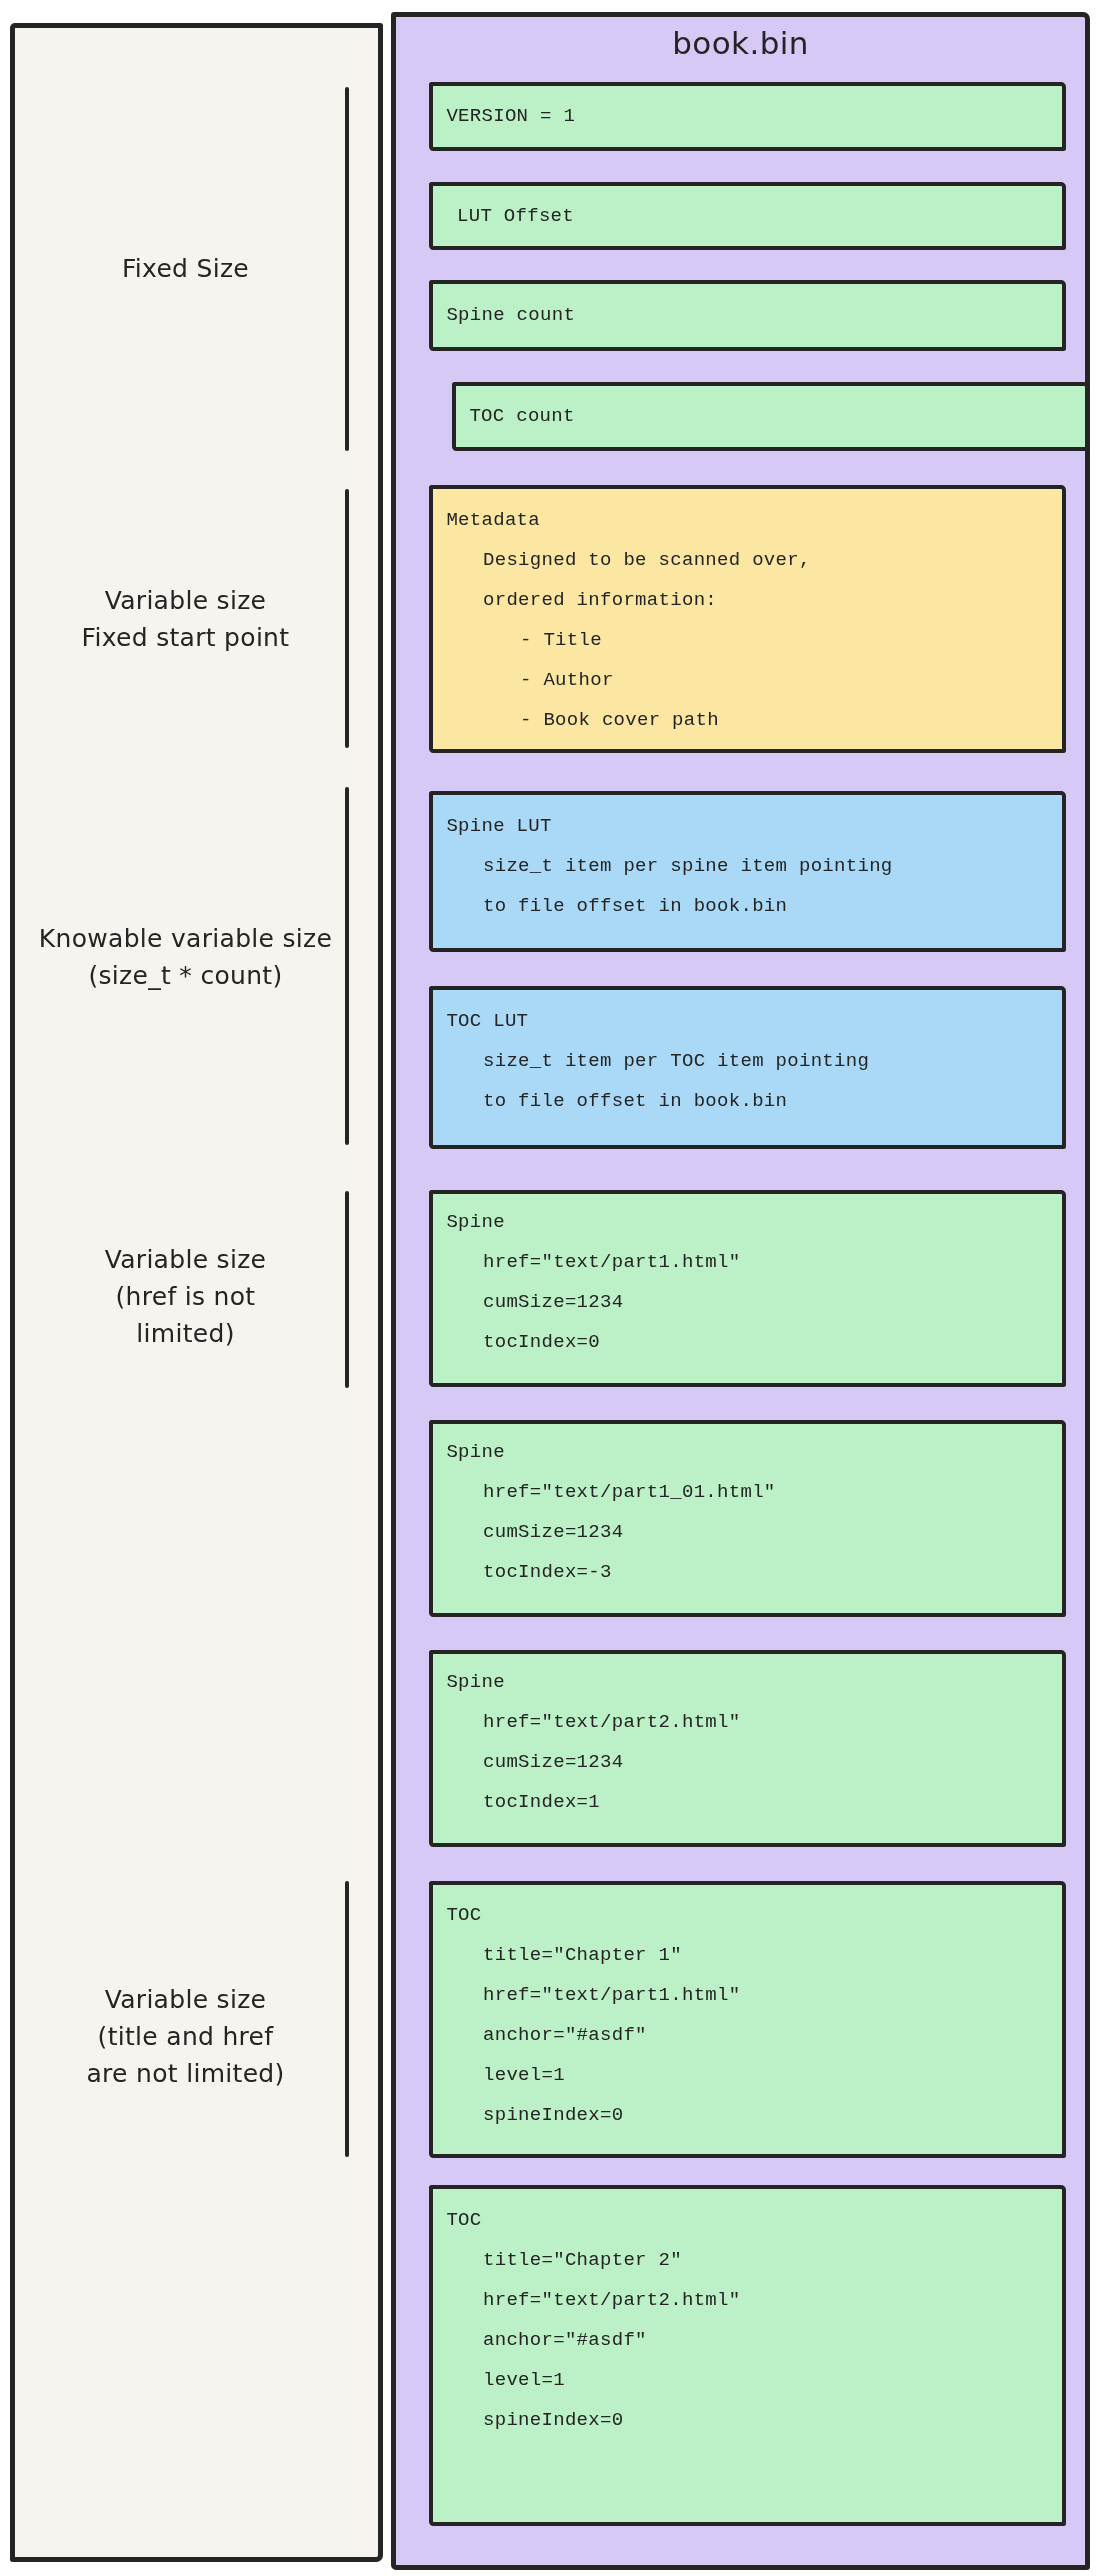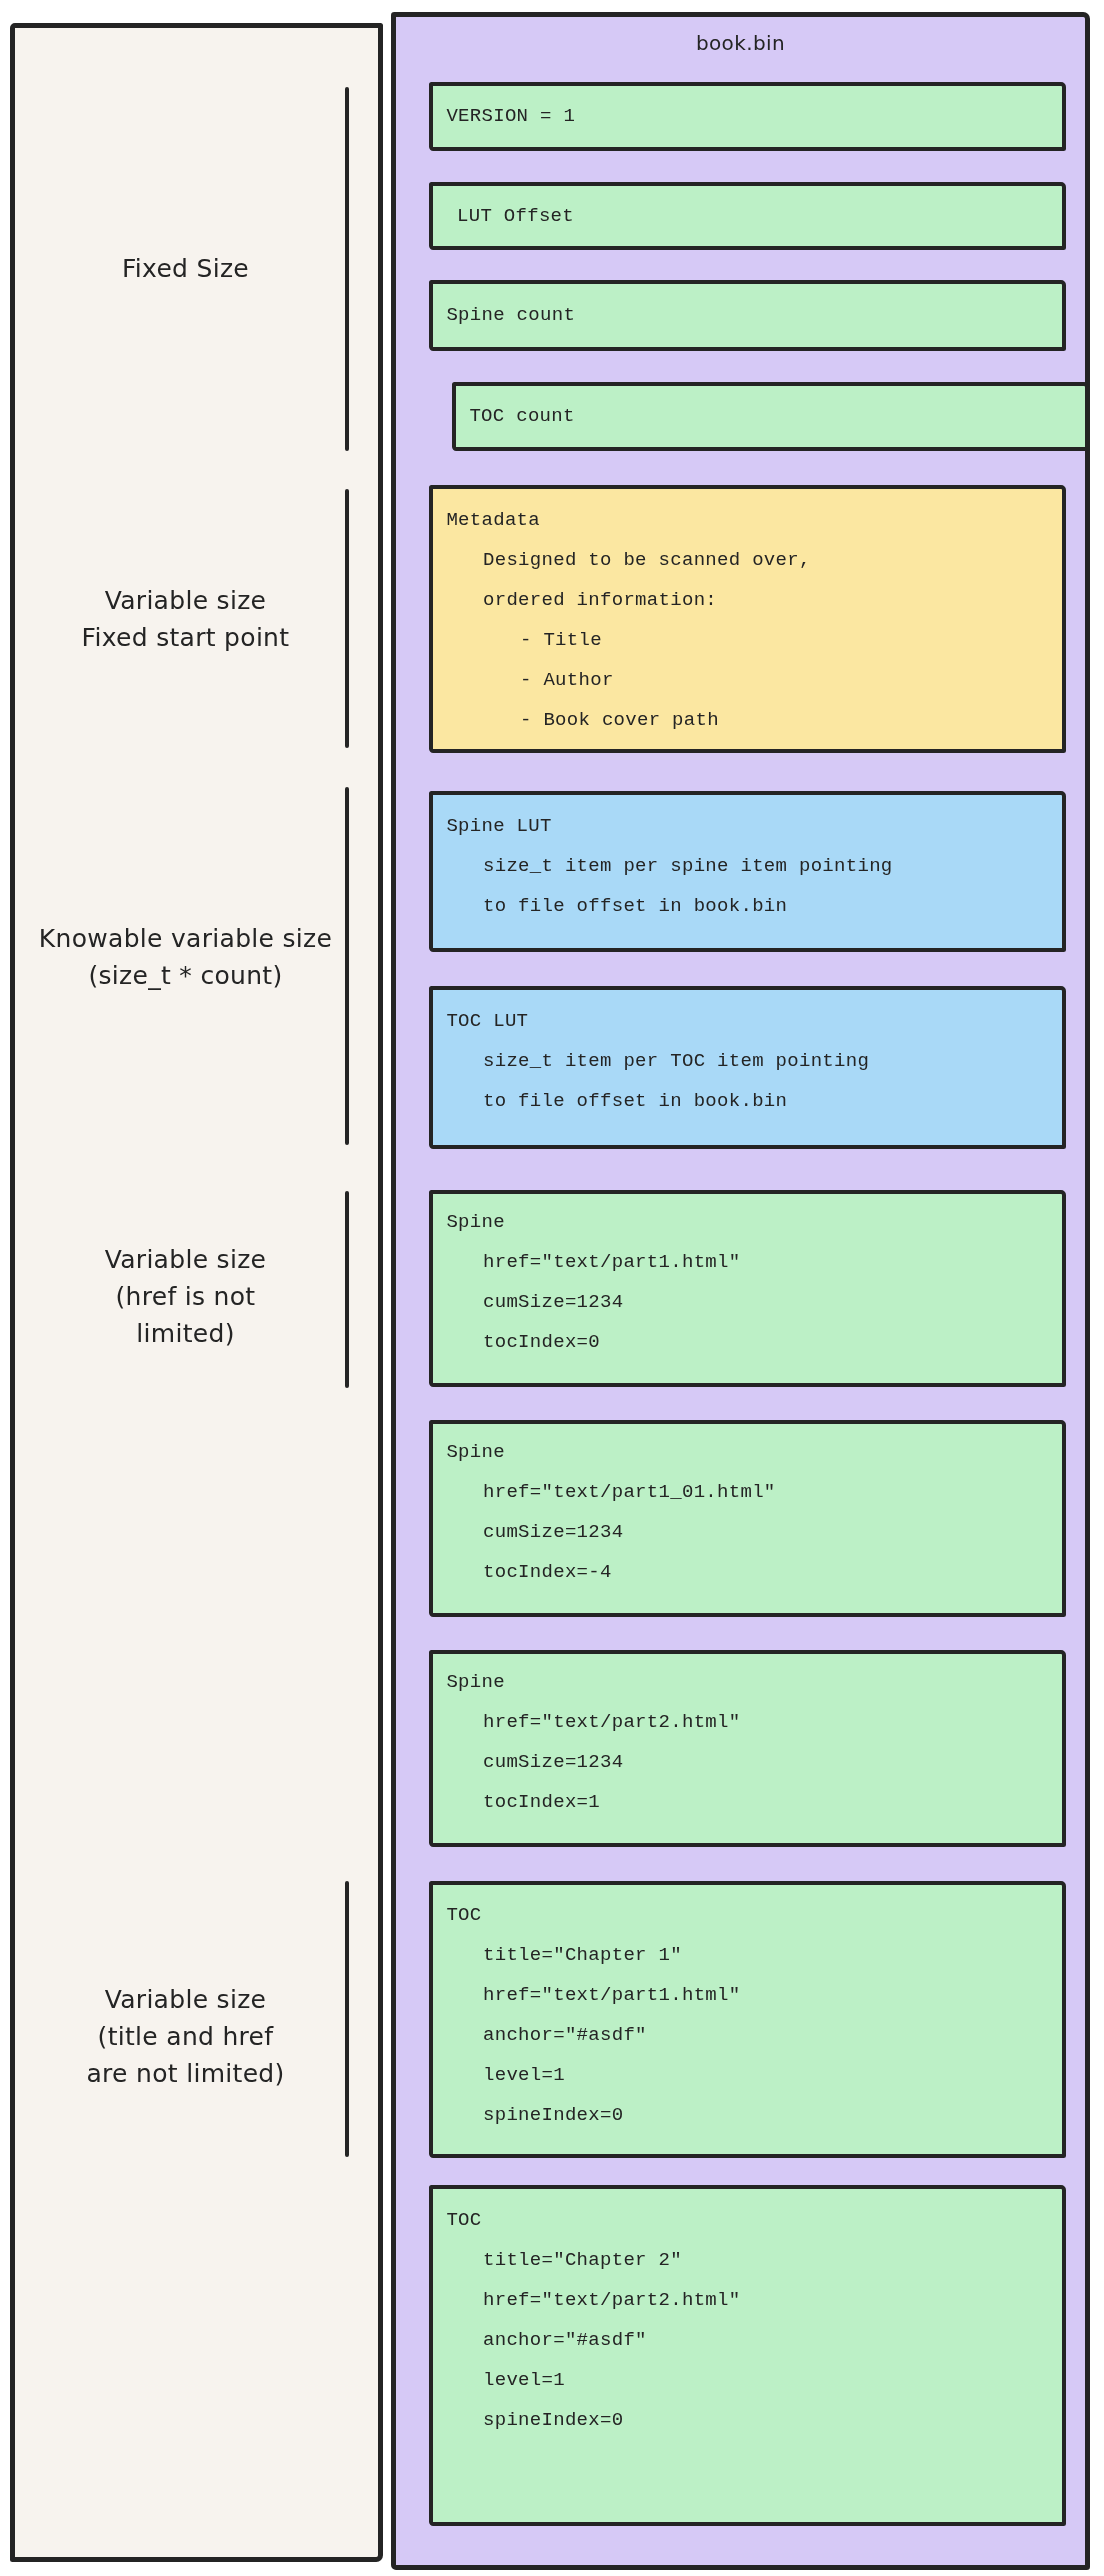--- a/index.html
+++ b/index.html
@@ -49,21 +49,21 @@
 
   
   .purple-panel{
     position:absolute;left:391px;top:11.7px;width:699px;height:2558px;
     background:var(--purple);
     border:5px solid var(--ink);
     border-radius:3.3px 6.7px 3.3px 5px;
   }
   .file-title{
     position:absolute;top:8.4px;left:0;width:100%;
-    text-align:center;font-size:20px;line-height:37px;
+    text-align:center;font-size:31px;line-height:37px;
     letter-spacing:0.4px;
   }
 
   
   .dbox{
     position:absolute;left:33px;width:637px;
     border:4.2px solid var(--ink);
     border-radius:2.5px 5px 2.5px 4.2px;
     font-size:19px;line-height:40px;letter-spacing:0.3px;
     overflow:hidden;
@@ -172,21 +172,21 @@
       <span class="line">Spine</span>
       <span class="line ind1">href="text/part1.html"</span>
       <span class="line ind1">cumSize=1234</span>
       <span class="line ind1">tocIndex=0</span>
     </div>
 
     <div class="dbox green multi" id="box-spine2">
       <span class="line">Spine</span>
       <span class="line ind1">href="text/part1_01.html"</span>
       <span class="line ind1">cumSize=1234</span>
-      <span class="line ind1">tocIndex=-4</span>
+      <span class="line ind1">tocIndex=-3</span>
     </div>
 
     <div class="dbox green multi" id="box-spine3">
       <span class="line">Spine</span>
       <span class="line ind1">href="text/part2.html"</span>
       <span class="line ind1">cumSize=1234</span>
       <span class="line ind1">tocIndex=1</span>
     </div>
 
     <div class="dbox green multi" id="box-toc1">

